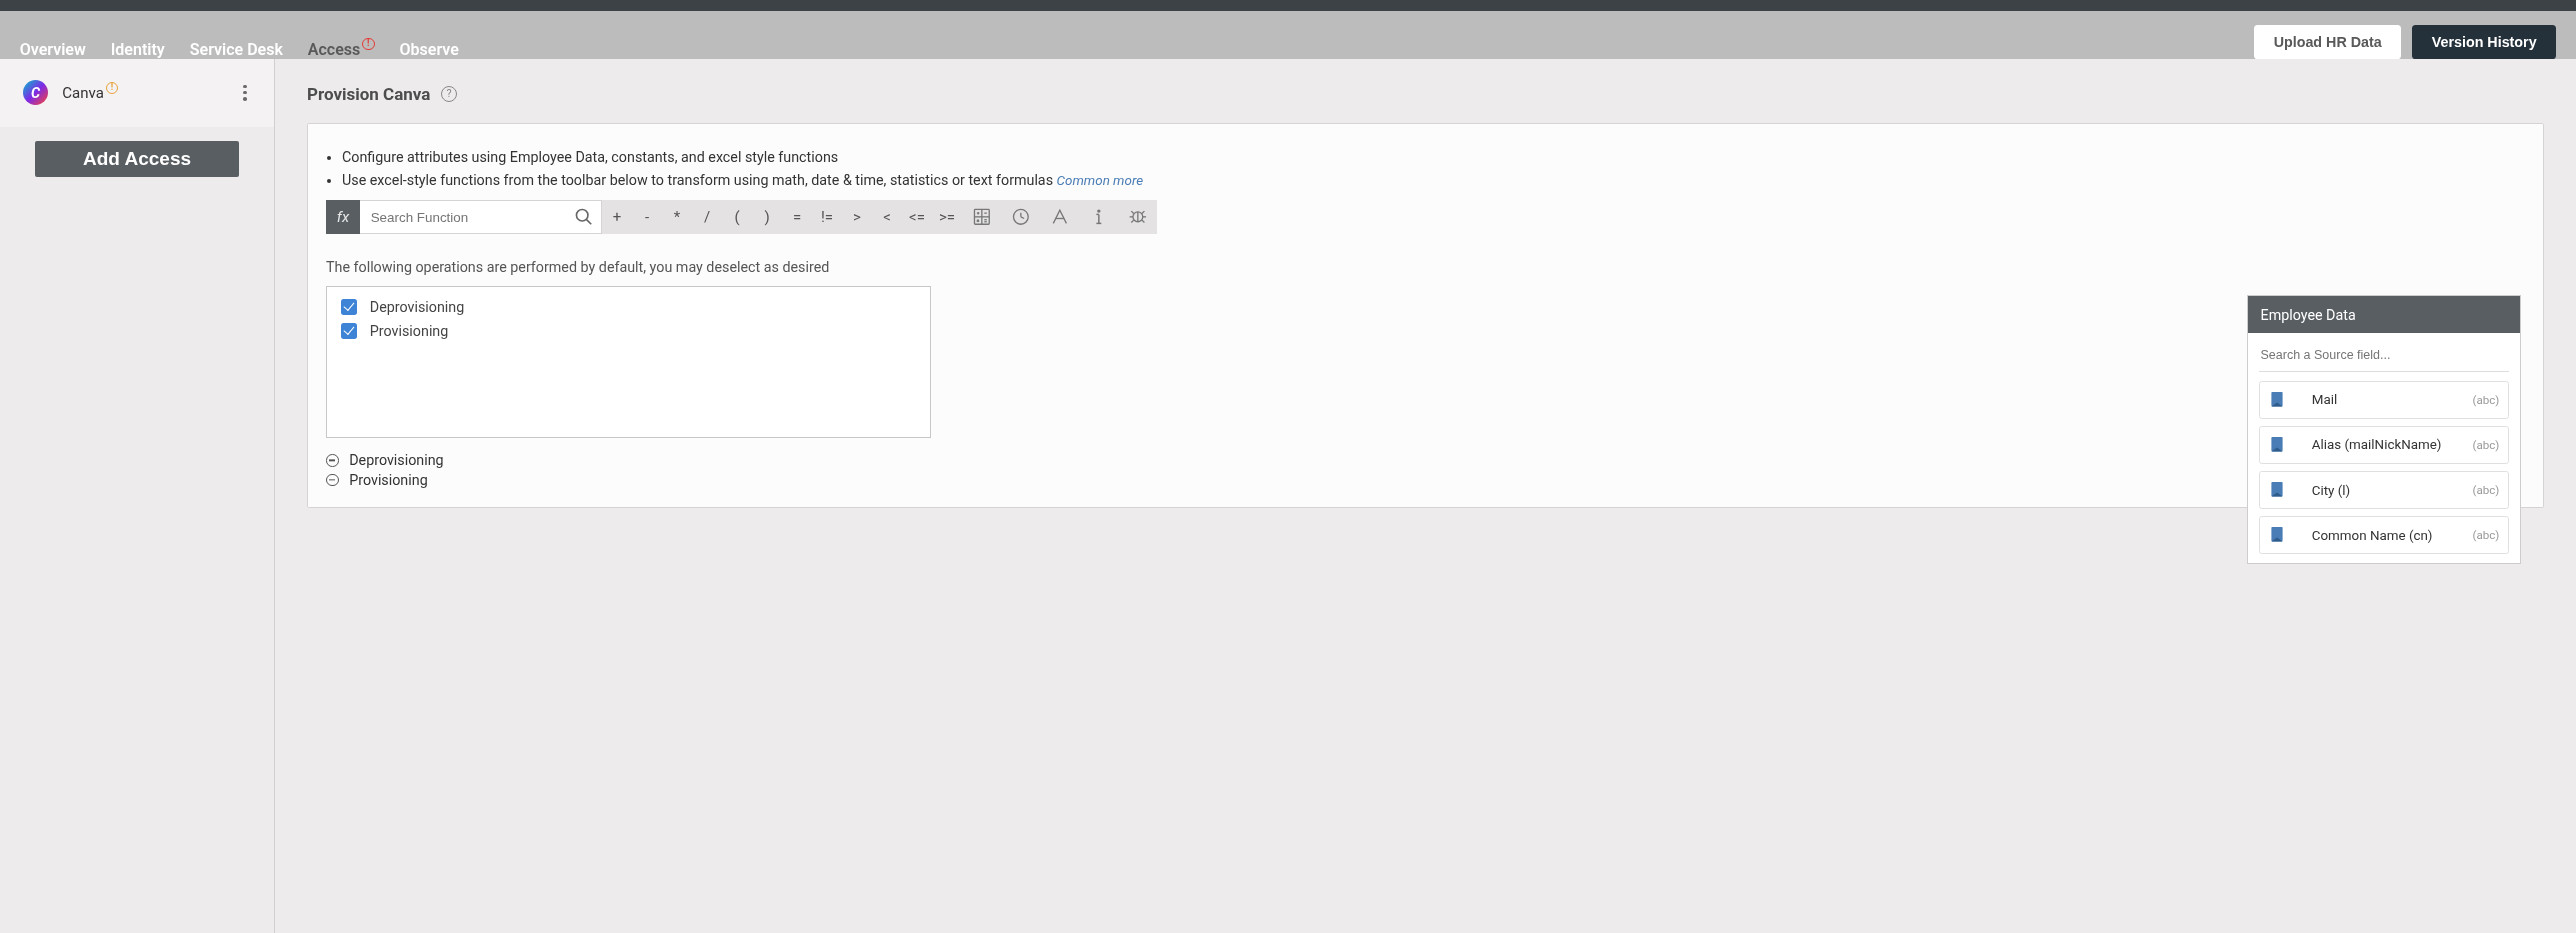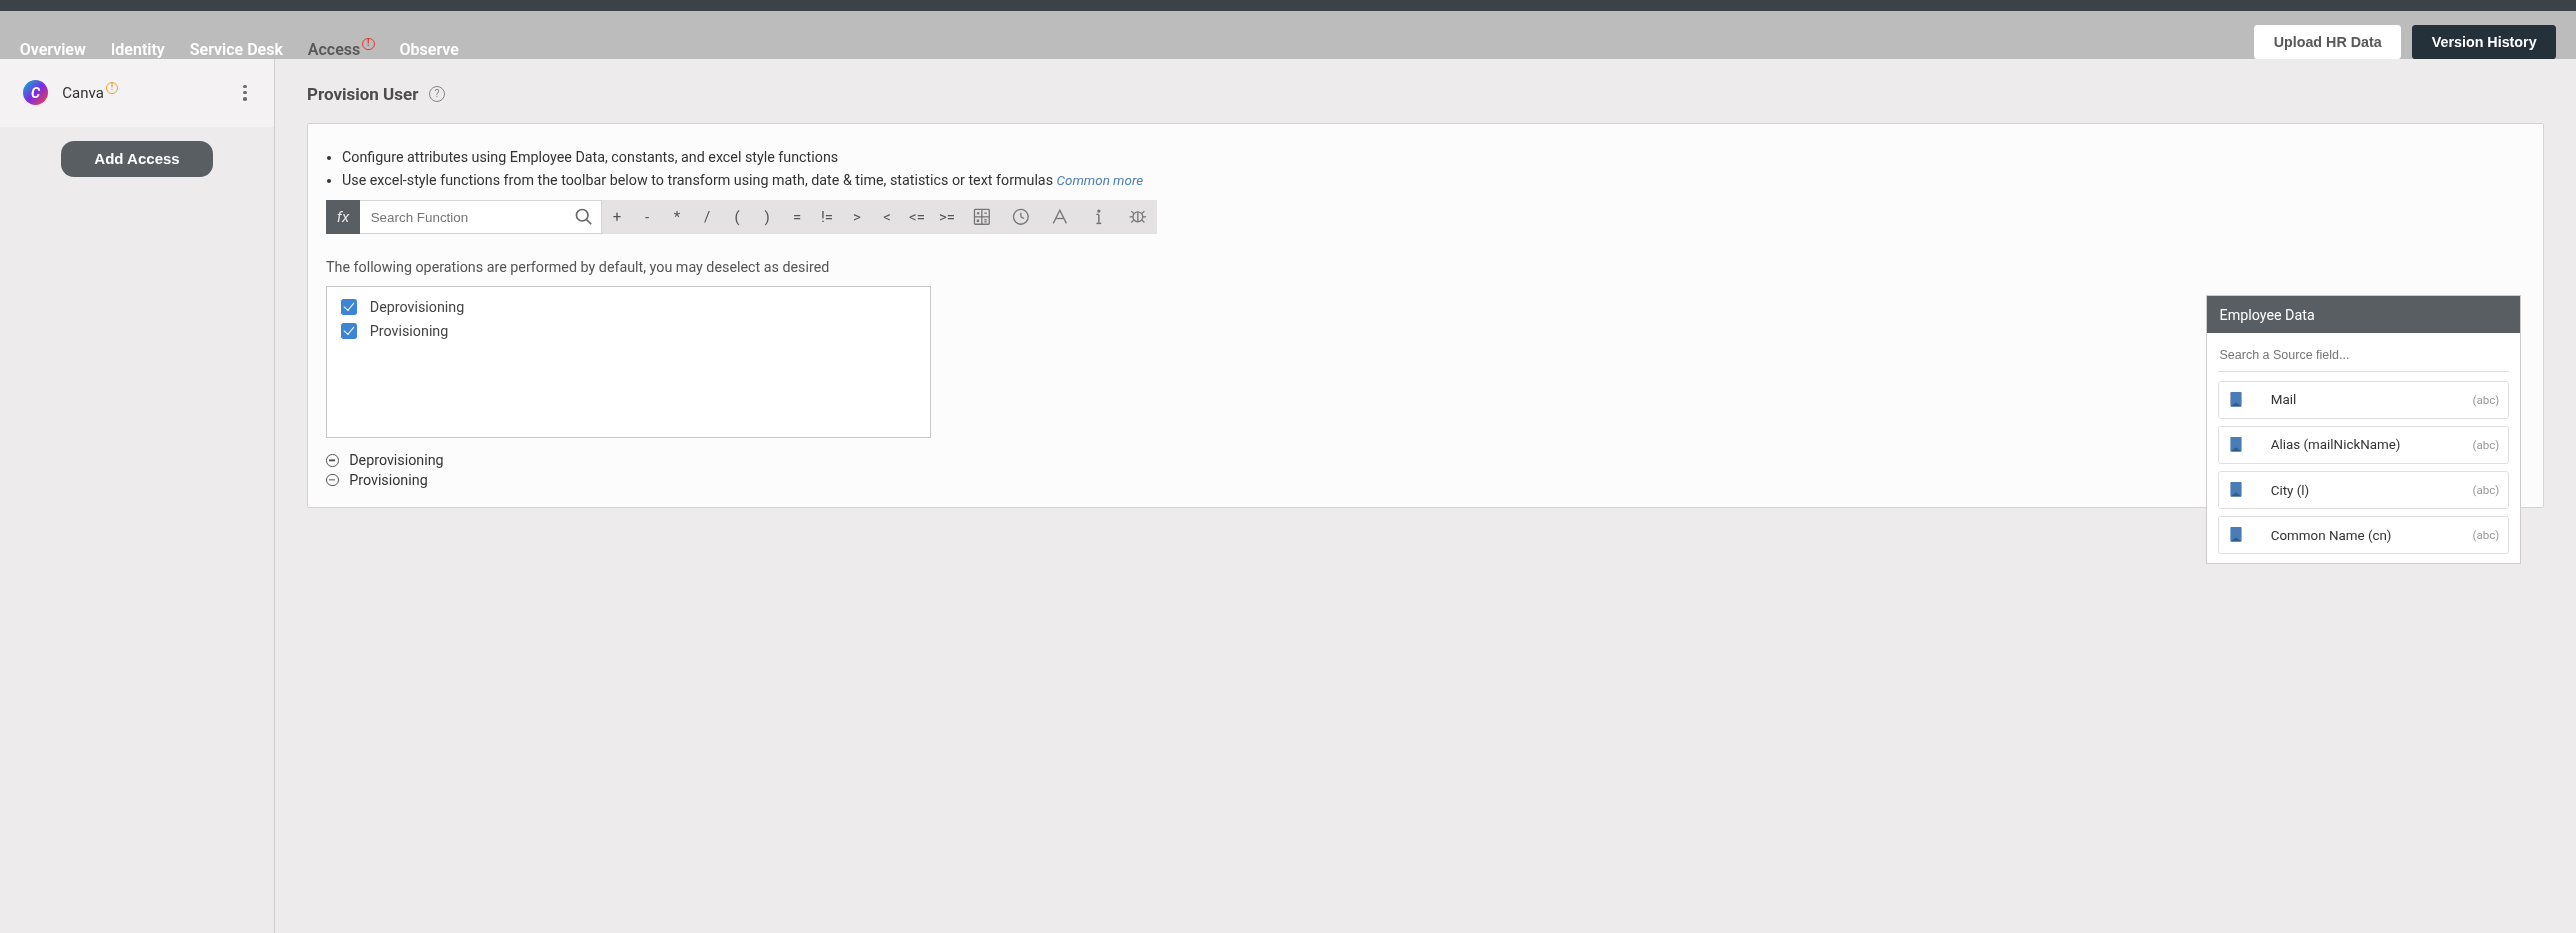--- a/index.html
+++ b/index.html
@@ -32,21 +32,21 @@
 
   .body { display:flex; height:calc(100% - 59px); }
   .sidebar { width:275px; border-right:0.9px solid #d2cfcf; }
   .side-row { display:flex; align-items:center; height:68px; padding:0 23px; position:relative; background:#f4f2f2; }
   .canva-logo { width:25px; height:25px; border-radius:50%; background:linear-gradient(135deg,#02C0CC 0%,#7D2AE7 50%,#FF452F 100%); display:flex; align-items:center; justify-content:center; color:#fff; font-style:italic; font-weight:700; font-size:14.3px; margin-right:14.3px; }
   .side-title { font-size:15px; color:#333; }
   .side-badge { width:12.5px; height:12.5px; border:1.3px solid #e8a33c; border-radius:50%; color:#e8a33c; font-size:9px; line-height:9.8px; text-align:center; font-weight:700; margin-left:1.8px; margin-top:-9px; }
   .kebab { position:absolute; right:27px; color:#6a6a6a; font-size:19.7px; line-height:5.4px; letter-spacing:0; cursor:pointer; display:flex; flex-direction:column; gap:2.7px; }
   .kebab span{ width:3.6px; height:3.6px; background:#6a6a6a; border-radius:50%; display:block;}
   .add-access-wrap { display:flex; justify-content:center; padding:14.3px 0; }
-  .btn-add-access { background:#595e63; color:#fff; font-size:15px; font-weight:600; border:none; border-radius:13px; height:36px; width:152px; cursor:pointer; }
+  .btn-add-access { background:#595e63; color:#fff; font-size:19px; font-weight:600; border:none; border-radius:2px; height:36px; width:204px; cursor:pointer; }
 
   .main { flex:1; padding:25px 32px; overflow:hidden; }
   .page-title-row { display:flex; align-items:center; gap:10.7px; margin-bottom:19.7px; }
   .page-title { font-size:17px; font-weight:700; color:#4d4d4d; }
   .help-circle { width:16px; height:16px; border:1.4px solid #888; border-radius:50%; color:#888; font-size:10.7px; display:flex; align-items:center; justify-content:center; cursor:pointer; }
 
   .panel { border:0.9px solid #d6d3d3; background:#fdfcfc; border-radius:1.8px; padding:16px 18px; }
   .panel ul { margin:6px 0 9px 16px; }
   .panel li { font-size:14.3px; color:#333; line-height:1.55; }
   .learn-more { color:#4a7db5; font-style:italic; font-size:13.4px; cursor:pointer; text-decoration:none; }
@@ -64,21 +64,21 @@
   .ops-box { border:0.9px solid #c9c6c6; background:#fff; width:605px; height:152px; padding:12.5px 14.3px; }
   .chk-row { display:flex; align-items:center; gap:12.5px; font-size:14.3px; color:#444; margin-bottom:7.2px; }
   .chk { width:16px; height:16px; background:#3d83d6; border-radius:2.7px; position:relative; cursor:pointer; }
   .chk::after { content:""; position:absolute; left:4.5px; top:0.9px; width:4.5px; height:9px; border:solid #fff; border-width:0 1.8px 1.8px 0; transform:rotate(40deg); }
 
   .op-lines { margin-top:14.3px; }
   .opline { display:flex; align-items:center; gap:10.7px; font-size:14.3px; color:#333; margin-bottom:3.6px; }
   .minus-circ { width:12.5px; height:12.5px; border:1.3px solid #555; border-radius:50%; position:relative; }
   .minus-circ::after{ content:""; position:absolute; left:2.2px; right:2.2px; top:50%; height:1.3px; background:#555; transform:translateY(-50%);}
 
-  .emp-panel { position:absolute; right:55px; top:295px; width:315px; border:0.9px solid #cfcccc; background:#fff; }
+  .emp-panel { position:absolute; right:55px; top:295px; width:274px; border:0.9px solid #cfcccc; background:#fff; }
   .emp-header { background:#595e63; color:#fff; font-size:14.3px; padding:10.7px 12.5px; }
   .emp-body { padding:9px 10.7px; }
   .emp-search { width:100%; border:none; border-bottom:0.9px solid #ddd; padding:5.4px 1.8px 9px 1.8px; font-size:12.5px; color:#888; outline:none; }
   .field-list { margin-top:9px; display:flex; flex-direction:column; gap:7.2px; max-height:190px; overflow:hidden; position:relative;}
   .field-item { display:flex; align-items:center; gap:27px; border:0.9px solid #e2dfdf; border-radius:2.7px; padding:9px 9px; cursor:grab; }
   .field-icon { width:16px; height:18px; }
   .field-icon svg { width:16px; height:18px; }
   .field-label { font-size:13.4px; color:#333; }
   .field-type { font-size:11.6px; color:#9a9a9a; margin-left:auto; }
 
@@ -119,21 +119,21 @@
             <span></span>
           </div>
       </div>
       <div class="add-access-wrap">
         <button class="btn-add-access">Add Access</button>
       </div>
     </div>
 
     <div class="main">
       <div class="page-title-row">
-        <div class="page-title">Provision User</div>
+        <div class="page-title">Provision Canva</div>
         <div class="help-circle">?</div>
       </div>
 
       <div class="panel">
         <ul>
           <li>Configure attributes using Employee Data, constants, and excel style functions</li>
           <li>
             <span>Use excel-style functions from the toolbar below to transform using math, date &amp; time, statistics or text formulas</span>
             <a class="learn-more">Common more</a>
           </li>

